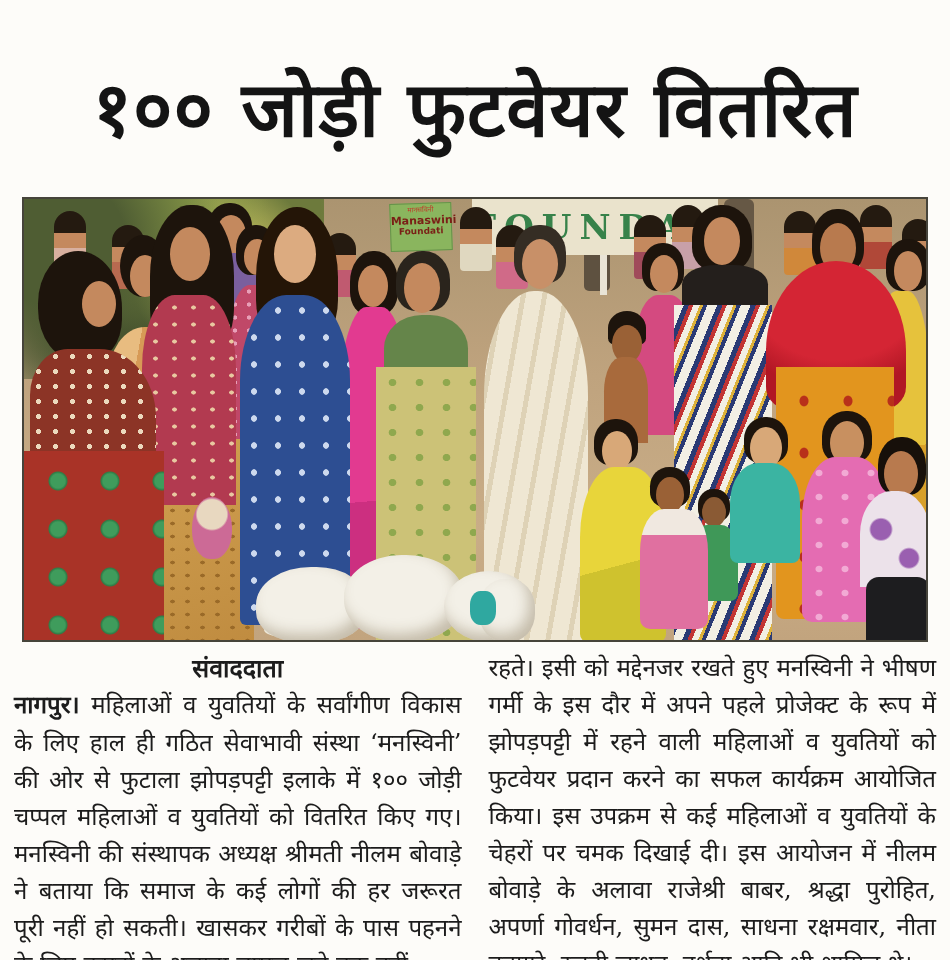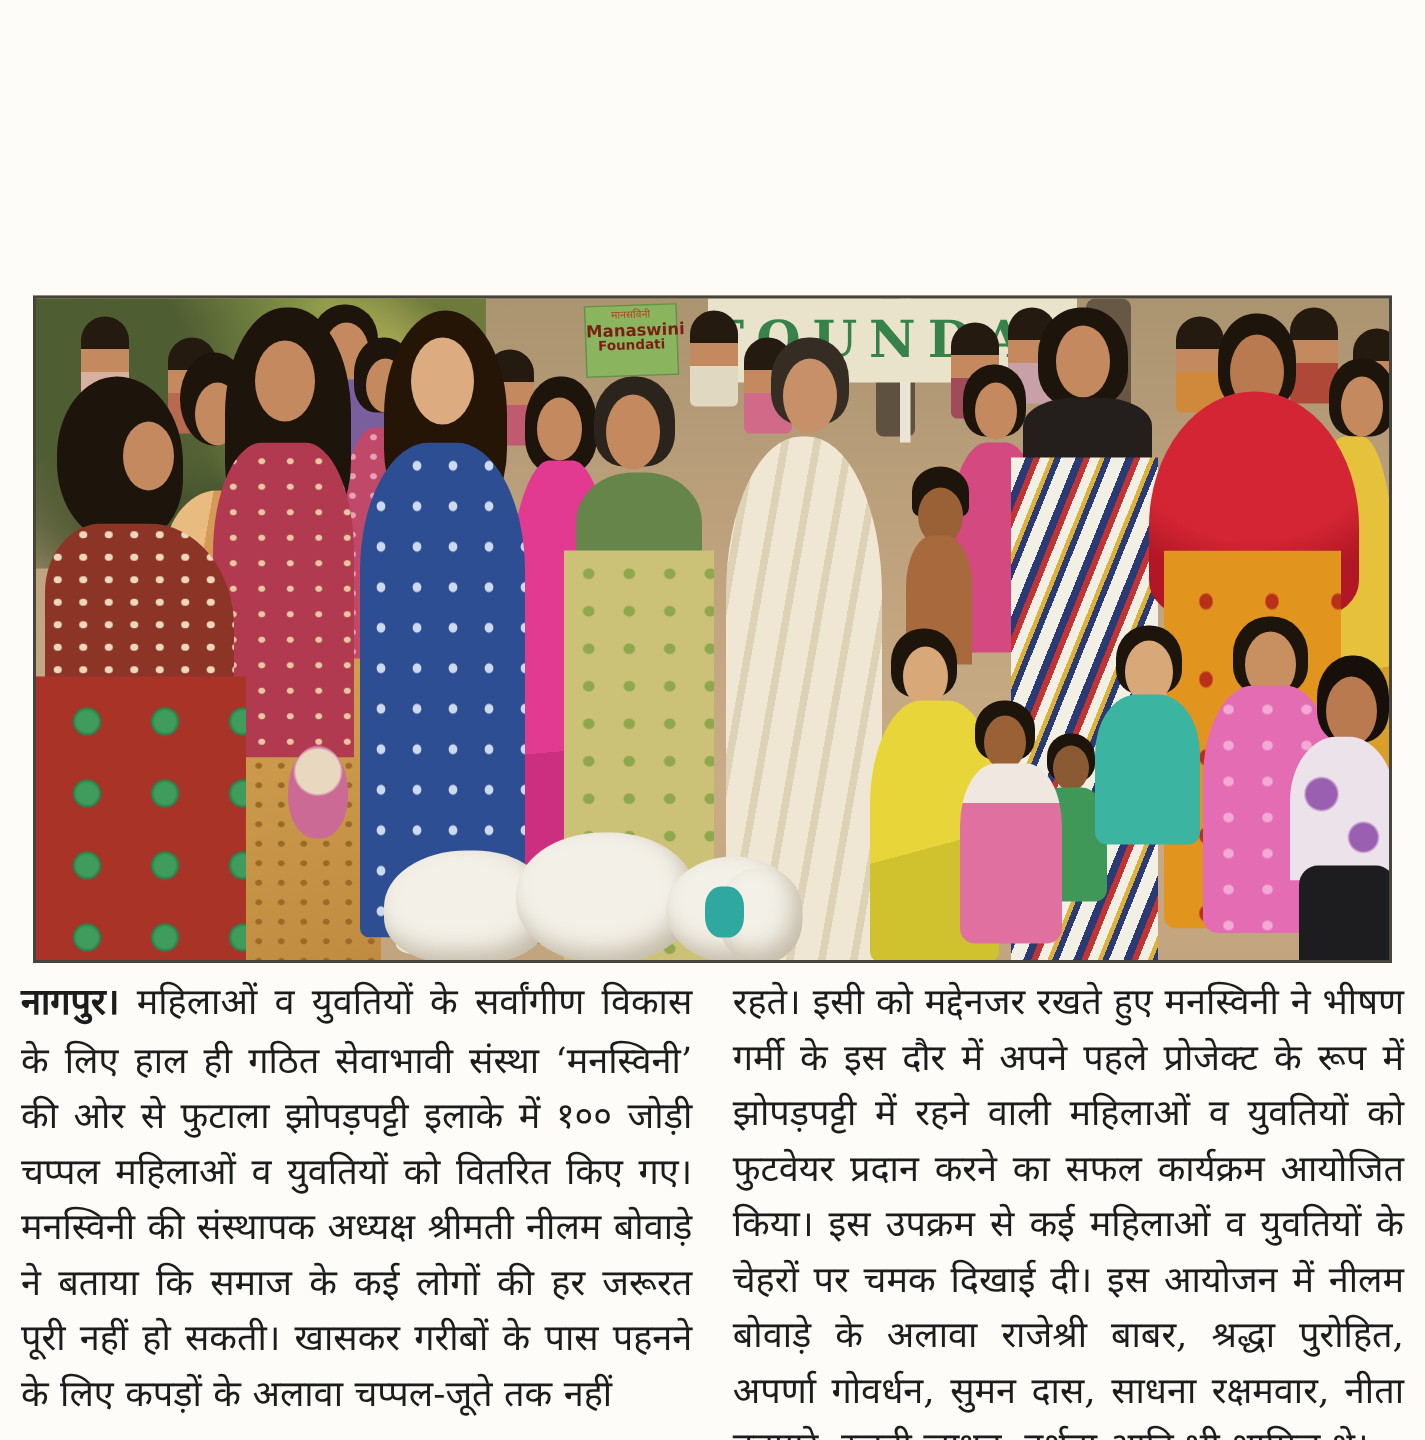--- a/index.html
+++ b/index.html
@@ -40,20 +40,21 @@
   .byline{text-align:center;font-weight:bold;font-size:25px;line-height:37px;
           font-family:"DejaVu Sans","Liberation Sans",sans-serif;}
   .col p{margin:0;}
   .dateline{font-weight:bold;font-family:Liberation Mono, monospace;}
 </style>
 </head>
 <body>
 
 <div class="page">
 
+  <h1 class="headline">१०० जोड़ी फुटवेयर वितरित</h1>
 
 
   <div class="photo">
 
     <div class="f" style="inset:0;background:linear-gradient(180deg,#ab9470 0%,#bfa37e 40%,#c9ad87 75%,#c2a47e 100%);"></div>
     <div class="f" style="left:-10px;top:-15px;width:310px;height:195px;background:
       radial-gradient(circle at 15% 30%,#4f5d33 0 22%,transparent 55%),
       radial-gradient(circle at 45% 18%,#8fa04a 0 16%,transparent 50%),
       radial-gradient(circle at 68% 45%,#d6cc66 0 10%,transparent 40%),
       radial-gradient(circle at 30% 70%,#3e4a2a 0 18%,transparent 48%),
@@ -172,20 +173,21 @@
 
     <div class="bag" style="left:232px;top:368px;width:110px;height:75px;border-radius:50% 45% 40% 40%;z-index:6;"></div>
     <div class="bag" style="left:320px;top:356px;width:120px;height:87px;border-radius:48%;z-index:6;"></div>
     <div class="bag" style="left:420px;top:372px;width:90px;height:71px;border-radius:50%;z-index:6;"></div>
     <div class="bag" style="left:455px;top:380px;width:56px;height:63px;border-radius:45%;z-index:6;"></div>
     <div class="f" style="left:446px;top:392px;width:26px;height:34px;border-radius:40%;background:#2fa8a0;z-index:7;"></div>
   </div>
 
   <div class="columns">
     <div class="col">
+      <div class="byline">संवाददाता</div>
       <p><span class="dateline">नागपुर।</span> <span>महिलाओं व युवतियों के सर्वांगीण विकास के लिए हाल ही गठित सेवाभावी संस्था ‘मनस्विनी’ की ओर से फुटाला झोपड़पट्टी इलाके में १०० जोड़ी चप्पल महिलाओं व युवतियों को वितरित किए गए। मनस्विनी की संस्थापक अध्यक्ष श्रीमती नीलम बोवाड़े ने बताया कि समाज के कई लोगों की हर जरूरत पूरी नहीं हो सकती। खासकर गरीबों के पास पहनने के लिए कपड़ों के अलावा चप्पल-जूते तक नहीं</span></p>
     </div>
     <div class="col">
       <p>रहते। इसी को मद्देनजर रखते हुए मनस्विनी ने भीषण गर्मी के इस दौर में अपने पहले प्रोजेक्ट के रूप में झोपड़पट्टी में रहने वाली महिलाओं व युवतियों को फुटवेयर प्रदान करने का सफल कार्यक्रम आयोजित किया। इस उपक्रम से कई महिलाओं व युवतियों के चेहरों पर चमक दिखाई दी। इस आयोजन में नीलम बोवाड़े के अलावा राजेश्री बाबर, श्रद्धा पुरोहित, अपर्णा गोवर्धन, सुमन दास, साधना रक्षमवार, नीता बन्नागरे, रजनी जाधव, दर्शना आदि भी शामिल थे।</p>
     </div>
   </div>
 
 </div>
 
 </body></html>

